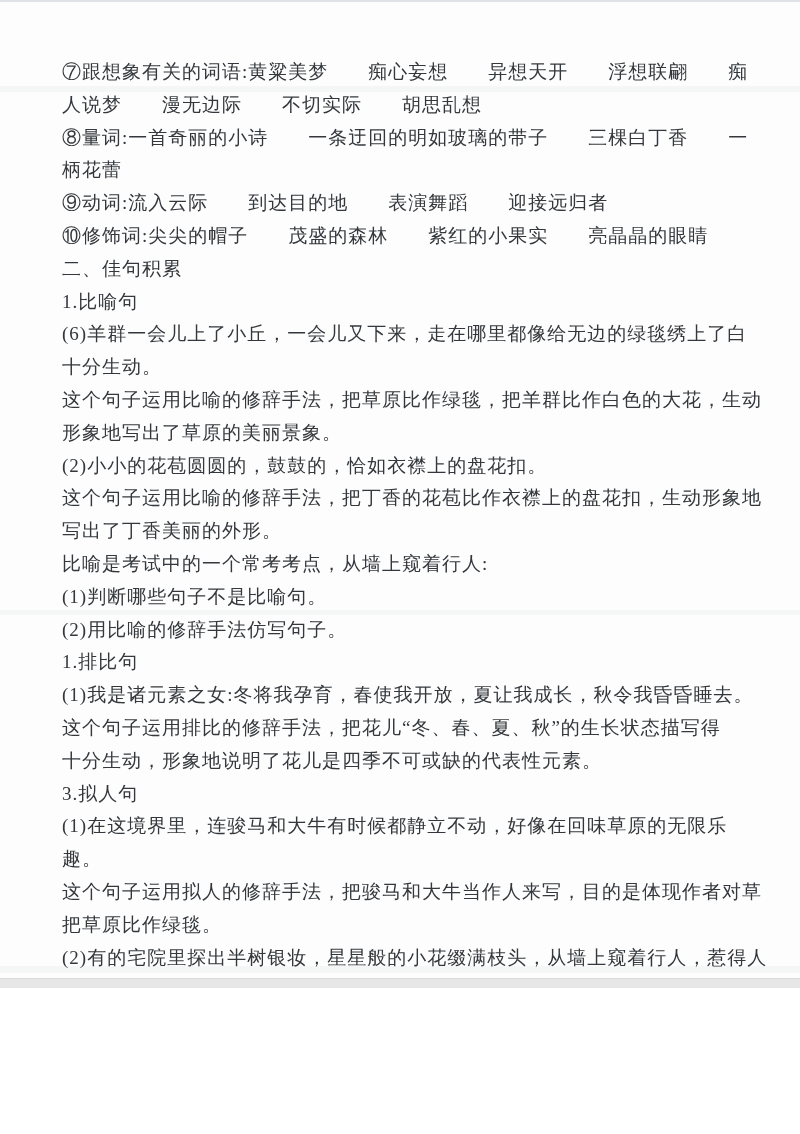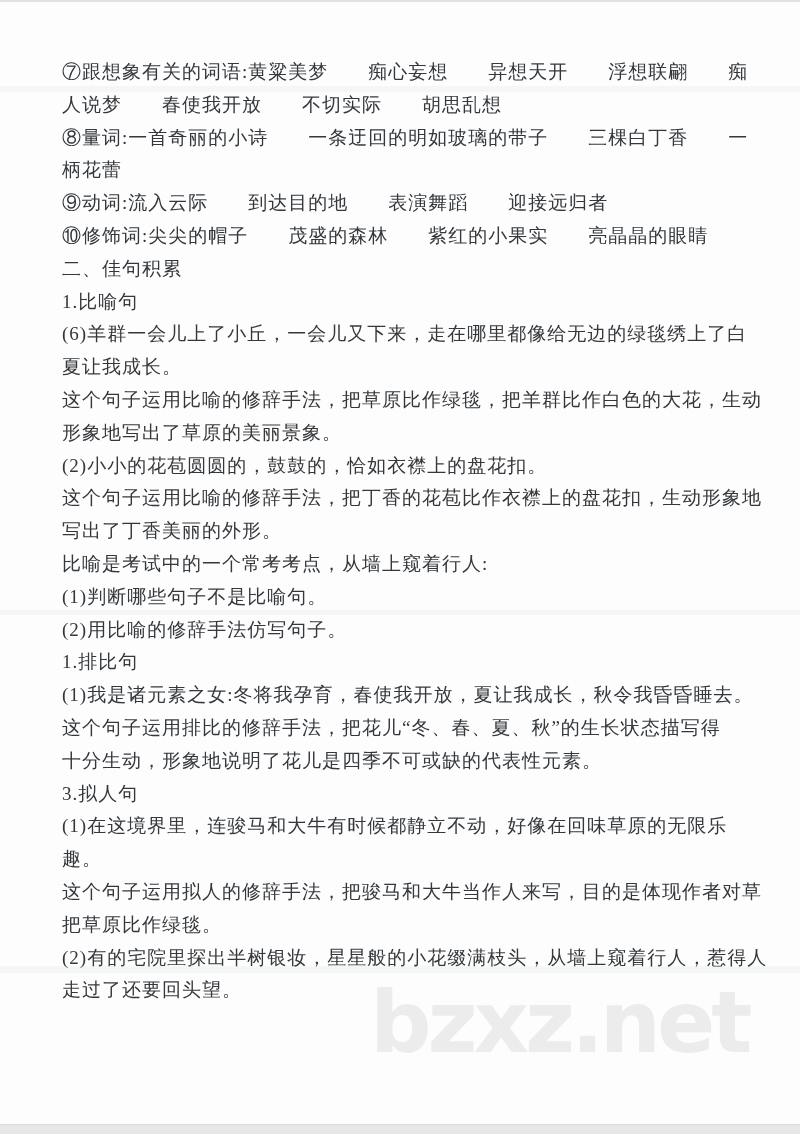--- a/index.html
+++ b/index.html
@@ -1,19 +1,19 @@
 <!DOCTYPE html>
 <html><head>
 <meta charset="utf-8">
 <style>
   html, body { margin: 0; padding: 0; background: #ffffff; }
   .page {
     position: relative;
     width: 800px;
-    height: 1134px;
+    height: 988px;
     background: #fdfdfd;
     overflow: hidden;
     font-family: "Liberation Serif", "DejaVu Serif", serif;
   }
   .top-edge {
     position: absolute; top: 0; left: 0; right: 0;
     height: 2px; background: #dfe3e7;
   }
   .doc {
     position: absolute;
@@ -57,29 +57,29 @@
   <div class="top-edge"></div>
 
   <div class="band band-1"></div>
   <div class="band band-2"></div>
   <div class="band band-3"></div>
 
   <div class="watermark" style="color: rgb(236, 236, 236);">bzxz.net</div>
 
   <div class="doc" style="color: rgb(52, 56, 60);">
       <div class="line">⑦跟想象有关的词语:黄粱美梦　　痴心妄想　　异想天开　　浮想联翩　　痴</div>
-      <div class="line">人说梦　　春使我开放　　不切实际　　胡思乱想</div>
+      <div class="line">人说梦　　漫无边际　　不切实际　　胡思乱想</div>
       <div class="line">⑧量词:一首奇丽的小诗　　一条迂回的明如玻璃的带子　　三棵白丁香　　一</div>
       <div class="line">柄花蕾</div>
       <div class="line">⑨动词:流入云际　　到达目的地　　表演舞蹈　　迎接远归者</div>
       <div class="line">⑩修饰词:尖尖的帽子　　茂盛的森林　　紫红的小果实　　亮晶晶的眼睛</div>
       <div class="line">二、佳句积累</div>
       <div class="line">1.比喻句</div>
       <div class="line">(6)羊群一会儿上了小丘，一会儿又下来，走在哪里都像给无边的绿毯绣上了白</div>
-      <div class="line">夏让我成长。</div>
+      <div class="line">十分生动。</div>
       <div class="line">这个句子运用比喻的修辞手法，把草原比作绿毯，把羊群比作白色的大花，生动</div>
       <div class="line">形象地写出了草原的美丽景象。</div>
       <div class="line">(2)小小的花苞圆圆的，鼓鼓的，恰如衣襟上的盘花扣。</div>
       <div class="line">这个句子运用比喻的修辞手法，把丁香的花苞比作衣襟上的盘花扣，生动形象地</div>
       <div class="line">写出了丁香美丽的外形。</div>
       <div class="line">比喻是考试中的一个常考考点，从墙上窥着行人:</div>
       <div class="line">(1)判断哪些句子不是比喻句。</div>
       <div class="line">(2)用比喻的修辞手法仿写句子。</div>
       <div class="line">1.排比句</div>
       <div class="line">(1)我是诸元素之女:冬将我孕育，春使我开放，夏让我成长，秋令我昏昏睡去。</div>

